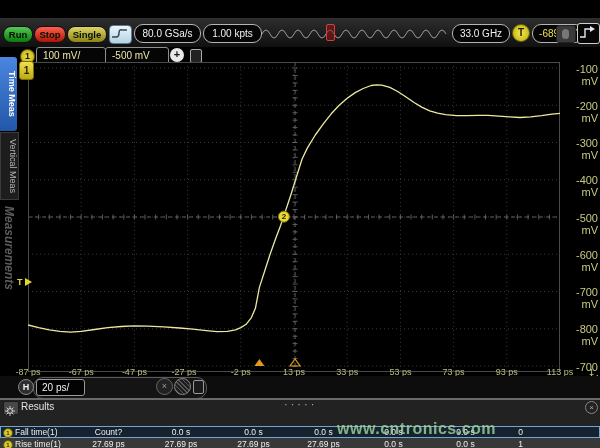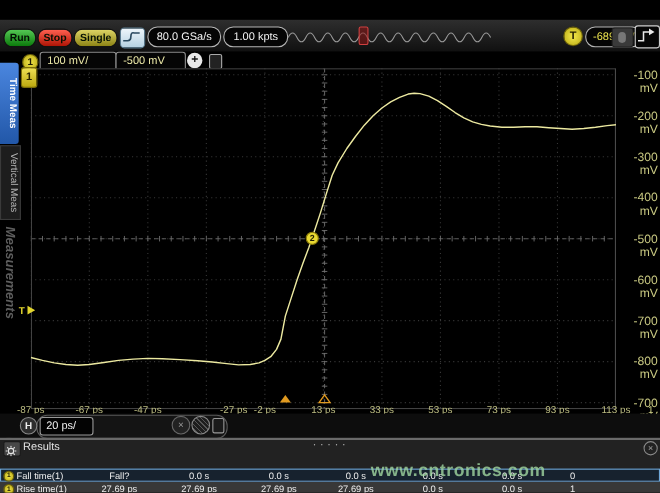--- a/index.html
+++ b/index.html
@@ -113,20 +113,21 @@
     <svg width="19" height="15" viewBox="0 0 19 15">
       <path d="M2,11 h4 q3,0 3,-4 t3,-3 h5" fill="none" stroke="#2a4a60" stroke-width="1.5"></path>
     </svg>
   </div>
   <div class="abs pill rate">80.0 GSa/s</div>
   <div class="abs pill pts">1.00 kpts</div>
   <svg class="abs" style="left:262px;top:23px" width="188" height="20" viewBox="0 0 188 20">
     <path d="M0,11 q4,-8 8,0 t8,0 t8,0 t8,0 t8,0 t8,0 t8,0 t8,0 t8,0 t8,0 t8,0 t8,0 t8,0 t8,0 t8,0 t8,0 t8,0 t8,0 t8,0 t8,0 t8,0 t8,0 t8,0" fill="none" stroke="#9a9a9a" stroke-width="1"></path>
   </svg>
   <div class="abs red-mark"></div>
+  <div class="abs pill bw">33.0 GHz</div>
   <div class="abs t-circle">T</div>
   <div class="abs pill trig-pill">-689 mV</div>
   <div class="abs mouse-btn">
     <div class="abs mouse-shape"></div>
   </div>
   <div class="abs edge-btn">
     <svg width="19" height="17" viewBox="0 0 19 17">
       <path d="M2,13 h5 V5 h5" fill="none" stroke="#e8e8e8" stroke-width="1.4"></path>
       <polygon points="12,2 17,5 12,8" fill="#e8e8e8"></polygon>
     </svg>
@@ -271,21 +272,21 @@
     </svg>
   <div class="abs ch-marker">1</div>
   <div class="abs trig-arrow">
     <span class="t">T</span>
     <span class="tri"></span>
   </div>
   <div class="abs x-axis-labels" id="x-axis">
       <div class="xlab" style="left: 5px;">-87 ps</div>
       <div class="xlab" style="left: 58.2px;">-67 ps</div>
       <div class="xlab" style="left: 111.4px;">-47 ps</div>
-      <div class="xlab" style="left: 179px; text-align: right;">-27 ps</div>
+      <div class="xlab" style="left: 161px;">-27 ps</div>
       <div class="xlab" style="left: 217.8px;">-2 ps</div>
       <div class="xlab" style="left: 271px;">13 ps</div>
       <div class="xlab" style="left: 324.2px;">33 ps</div>
       <div class="xlab" style="left: 377.4px;">53 ps</div>
       <div class="xlab" style="left: 430.6px;">73 ps</div>
       <div class="xlab" style="left: 483.8px;">93 ps</div>
       <div class="xlab" style="left: 537px;">113 ps</div>
     </div>
   <div class="abs y-axis-labels" id="y-axis">
       <div class="ylab" style="top: 62.5px;">-100 mV</div>
@@ -324,21 +325,21 @@
         </g>
       </svg>
     </div>
     <div class="res-title">Results</div>
     <div class="res-dots">·····</div>
     <div class="res-close">×</div>
     <div id="res-rows">
         <div class="res-row sel" style="top: 26px;">
           <div class="badge row-badge">1</div>
           <div class="res-cell name" style="left: 0px; width: 71px;">Fall time(1)</div>
-          <div class="res-cell" style="left: 72px; width: 73px;">Fall?</div>
+          <div class="res-cell" style="left: 72px; width: 73px;">Count?</div>
           <div class="res-cell" style="left: 146px; width: 70px;">0.0 s</div>
           <div class="res-cell" style="left: 217px; width: 73px;">0.0 s</div>
           <div class="res-cell" style="left: 291px; width: 65px;">0.0 s</div>
           <div class="res-cell" style="left: 357px; width: 73px;">0.0 s</div>
           <div class="res-cell" style="left: 431px; width: 69px;">0.0 s</div>
           <div class="res-cell" style="left: 501px; width: 39px;">0</div>
           <div class="res-cell" style="left: 541px; width: 58px;"></div>
         </div>
         <div class="res-row" style="top: 38px;">
           <div class="badge row-badge">1</div>

